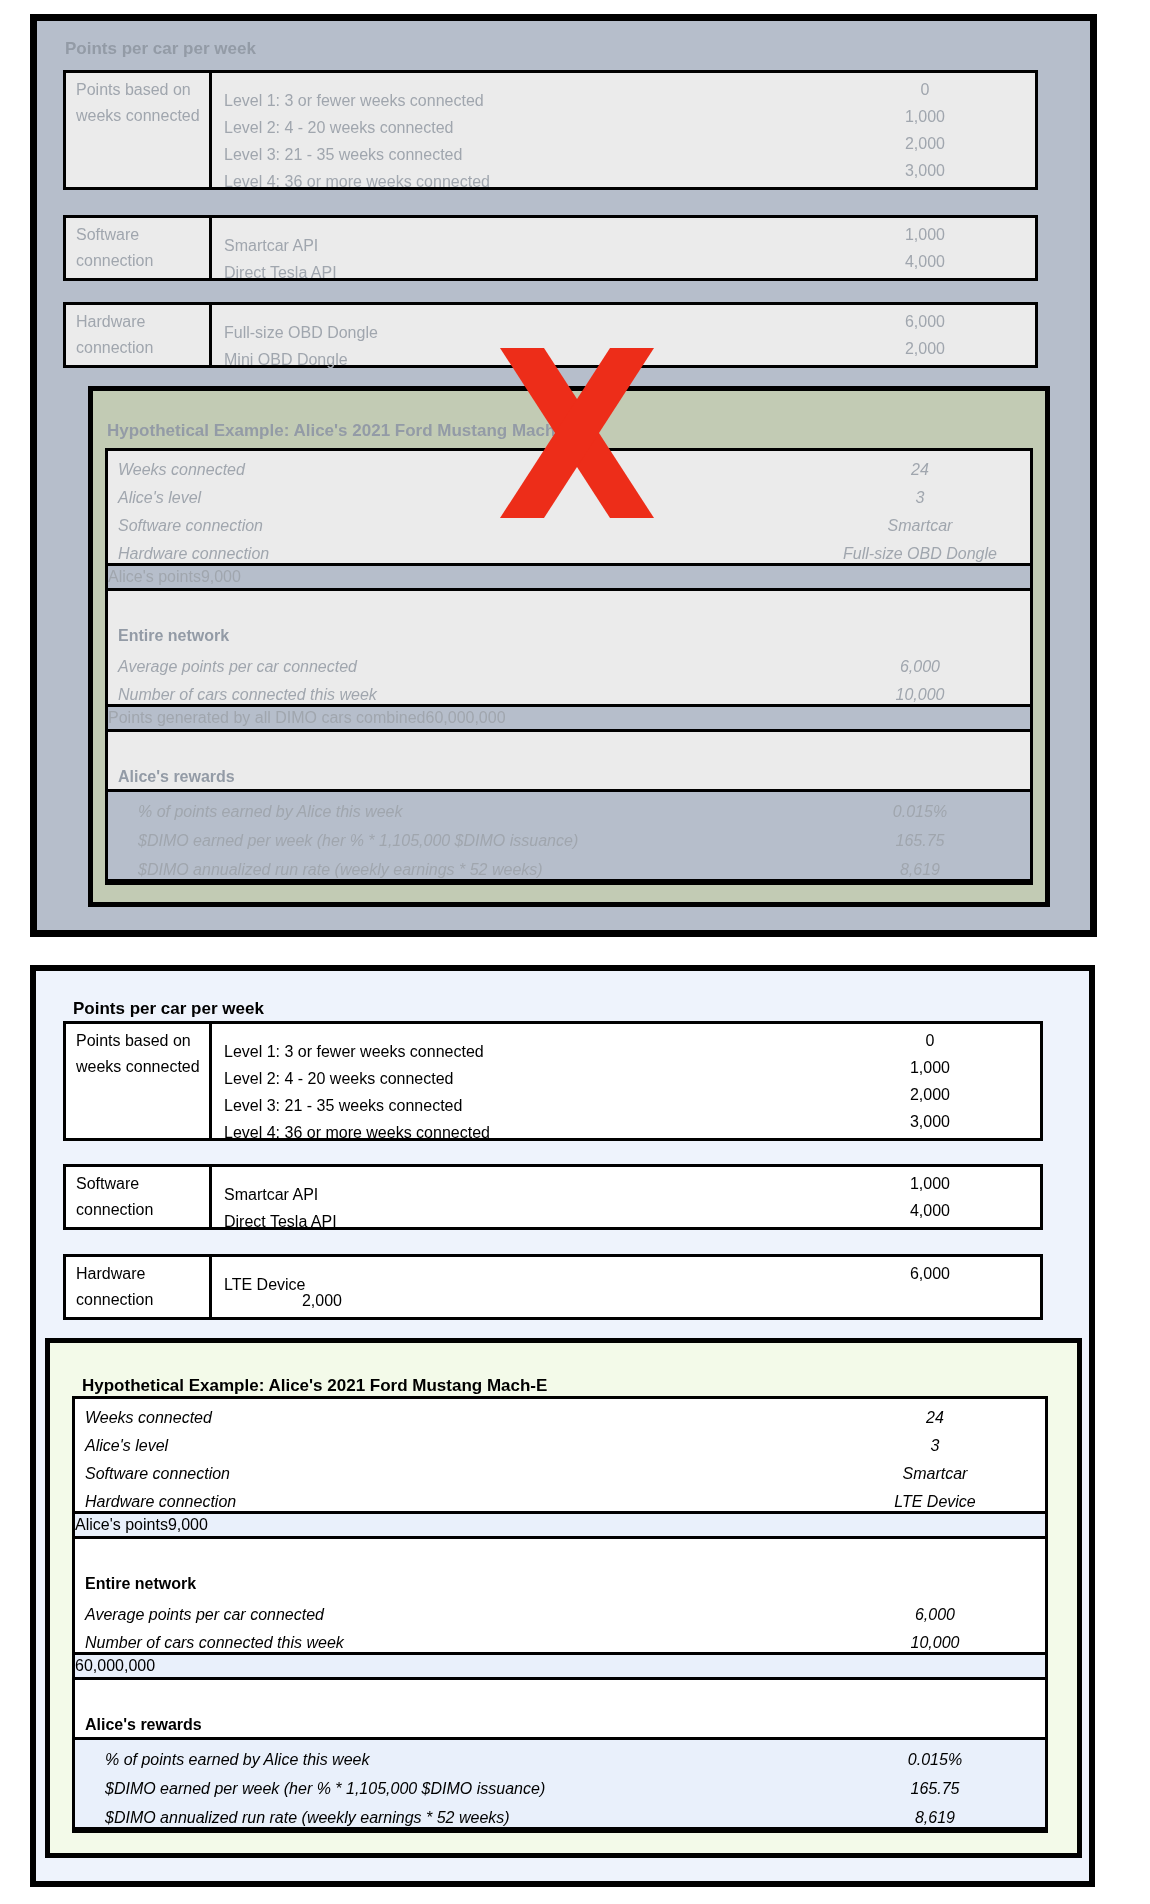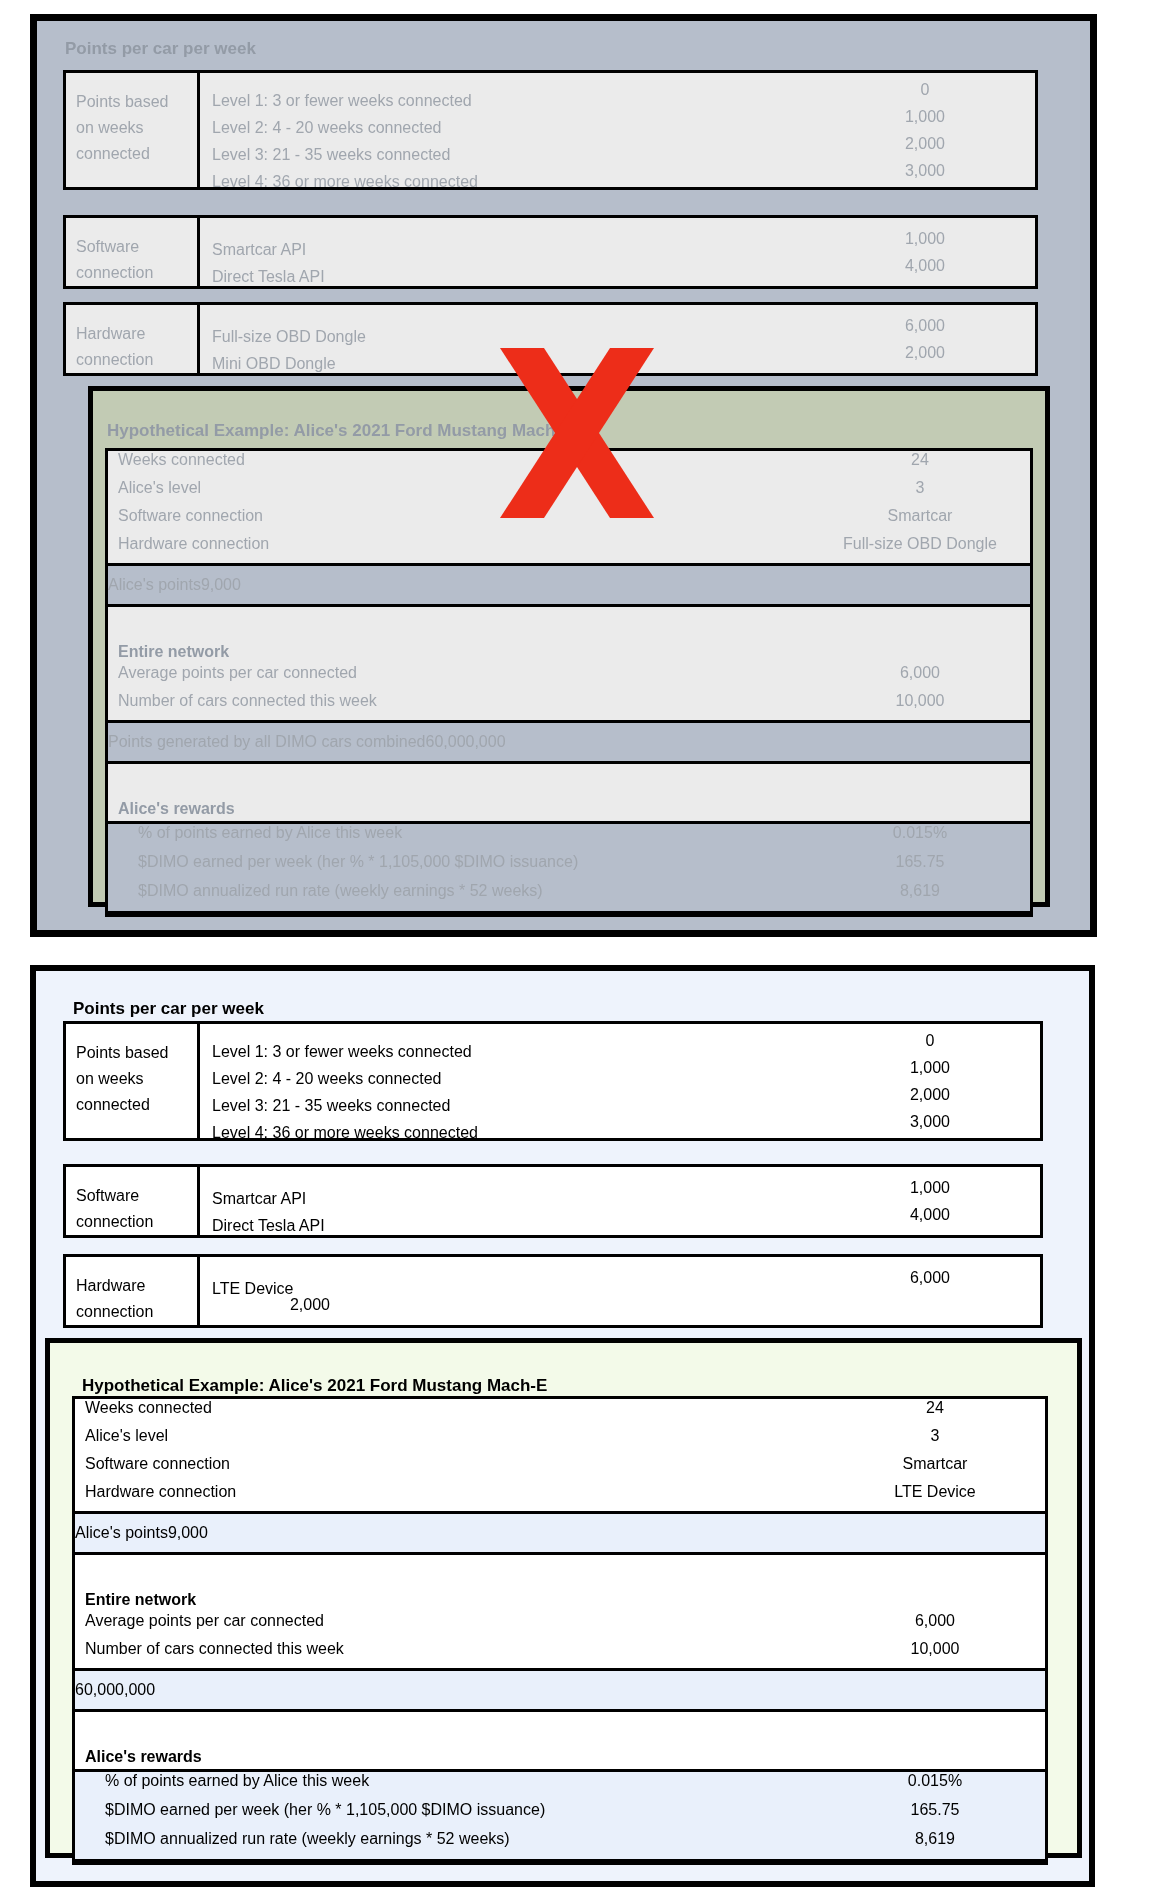--- a/index.html
+++ b/index.html
@@ -40,36 +40,36 @@
   .panel-new .tbl-levels { left:27px; top:50px; width:980px; }
   .panel-new .tbl-sw { left:27px; top:193px; width:980px; }
   .panel-new .tbl-hw { left:27px; top:283px; width:980px; }
 
   
   .sec-title { position:absolute; font-weight:bold; font-size:17px; }
   .g-title   { position:absolute; font-weight:bold; font-size:17px; }
 
   .tbl { position:absolute; box-sizing:border-box; border:3px solid #000; display:flex; }
   .tbl .lbl {
-    width:134px; box-sizing:border-box; border-right:3px solid #000;
-    padding:16px 8px 0 10px; line-height:26px;
+    width:146px; box-sizing:border-box; border-right:3px solid #000;
+    padding:4px 8px 0 10px; line-height:26px;
   }
   .tbl .rows { flex:1; padding:3px 0; display:flex; flex-direction:column; justify-content:center; }
   .trow { display:flex; height:27px; align-items:center; }
   .trow .t { flex:1; padding-left:12px; white-space:nowrap;margin-top:23px; }
   .trow .v { width:220px; text-align:center; }
 
   .gbox { position:absolute; box-sizing:border-box; border:5px solid #000; }
 
   .ex-tbl { position:absolute; box-sizing:border-box; border:3px solid #000; }
-  .ex-row { height:28px; display:flex; align-items:flex-start; }
+  .ex-row { height:28px; display:flex; align-items:flex-end;font-style:italic; }
   .ex-row .t { flex:1; padding-left:10px; white-space:nowrap; }
   .ex-row .v { width:220px; text-align:center; }
   .hl-row {
-    box-sizing:border-box; height:44px; display:flex; align-items:center;
+    box-sizing:border-box; height:28px; display:flex; align-items:center;
     border-top:3px solid #000; border-bottom:3px solid #000;
   }
   .hl-block { border-top:3px solid #000; border-bottom:3px solid #000; }
   .hl-block .ex-row { height:29px;margin-left:20px; }
   .ex-spacer { height:24px; }
   .ex-bold { height:30px; display:flex; align-items:flex-end; padding:0 0 3px 10px; font-weight:bold; }
 
   .red-x { position:absolute; left:500px; top:348px; width:154px; height:170px; z-index:5; }
   .red-x svg { display:block; width:100%; height:100%; }
 </style>

